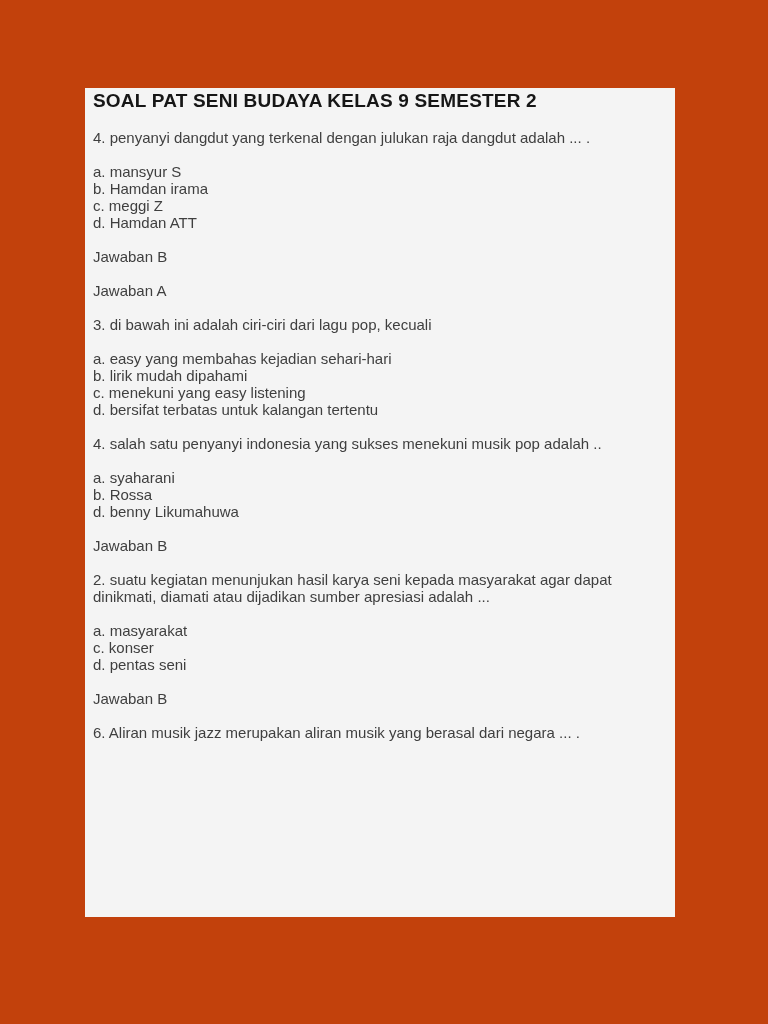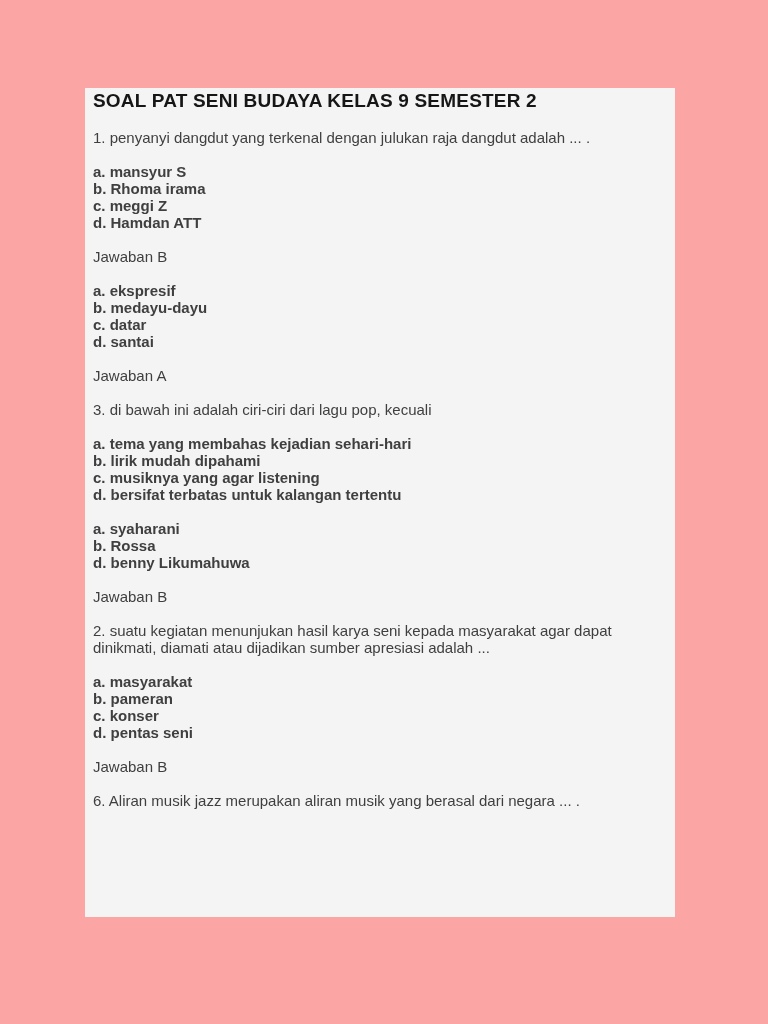--- a/index.html
+++ b/index.html
@@ -7,21 +7,21 @@
     width: 768px;
     height: 1024px;
     background: #ffffff;
     font-family: "Liberation Sans", "DejaVu Sans", sans-serif;
     overflow: hidden;
   }
   .page-wrap {
     position: relative;
     width: 768px;
     height: 1024px;
-    background: #fca5a5;
+    background: #c2410c;
   }
   .doc-panel {
     position: absolute;
     left: 85px;
     top: 88px;
     width: 590px;
     min-height: 829px;
     background: #f4f4f4;
     padding: 2px 14px 4px 8px;
     color: #3f3f3f;
@@ -31,76 +31,70 @@
   .doc-title {
     font-size: 19px;
     line-height: 22px;
     font-weight: bold;
     color: #161616;
     letter-spacing: 0.2px;
     margin: 0 0 14px 0;
   }
   .q p { margin: 17px 0; }
   .q .q-text { }
-  .q .options span { display: block; font-weight: bold; }
+  .q .options span { display: block; }
   .q:last-child p { margin-bottom: 0; margin-top: 15px; }
 </style>
 </head>
 <body>
 
 <div class="page-wrap">
   <div class="doc-panel">
 
     <h1 class="doc-title">SOAL PAT SENI BUDAYA KELAS 9 SEMESTER 2</h1>
 
     <section class="q">
-      <p class="q-text">1. penyanyi dangdut yang terkenal dengan julukan raja dangdut adalah ... .</p>
+      <p class="q-text">4. penyanyi dangdut yang terkenal dengan julukan raja dangdut adalah ... .</p>
       <p class="options">
         <span>a. mansyur S</span>
-        <span>b. Rhoma irama</span>
+        <span>b. Hamdan irama</span>
         <span>c. meggi Z</span>
         <span>d. Hamdan ATT</span>
       </p>
       <p class="answer">Jawaban B</p>
     </section>
 
     <section class="q">
-      <p class="options">
-        <span>a. ekspresif</span>
-        <span>b. medayu-dayu</span>
-        <span>c. datar</span>
-        <span>d. santai</span>
-      </p>
       <p class="answer">Jawaban A</p>
     </section>
 
     <section class="q">
       <p class="q-text">3. di bawah ini adalah ciri-ciri dari lagu pop, kecuali</p>
       <p class="options">
-        <span>a. tema yang membahas kejadian sehari-hari</span>
+        <span>a. easy yang membahas kejadian sehari-hari</span>
         <span>b. lirik mudah dipahami</span>
-        <span>c. musiknya yang agar listening</span>
+        <span>c. menekuni yang easy listening</span>
         <span>d. bersifat terbatas untuk kalangan tertentu</span>
       </p>
     </section>
 
     <section class="q">
+      <p class="q-text">4. salah satu penyanyi indonesia yang sukses menekuni musik pop adalah ..</p>
       <p class="options">
         <span>a. syaharani</span>
         <span>b. Rossa</span>
         <span>d. benny Likumahuwa</span>
       </p>
       <p class="answer">Jawaban B</p>
     </section>
 
     <section class="q">
       <p class="q-text">2. suatu kegiatan menunjukan hasil karya seni kepada masyarakat agar dapat dinikmati, diamati atau dijadikan sumber apresiasi adalah ...</p>
       <p class="options">
         <span>a. masyarakat</span>
-        <span>b. pameran</span>
         <span>c. konser</span>
         <span>d. pentas seni</span>
       </p>
       <p class="answer">Jawaban B</p>
     </section>
 
     <section class="q">
       <p class="q-text">6. Aliran musik jazz merupakan aliran musik yang berasal dari negara ... .</p>
     </section>
 

